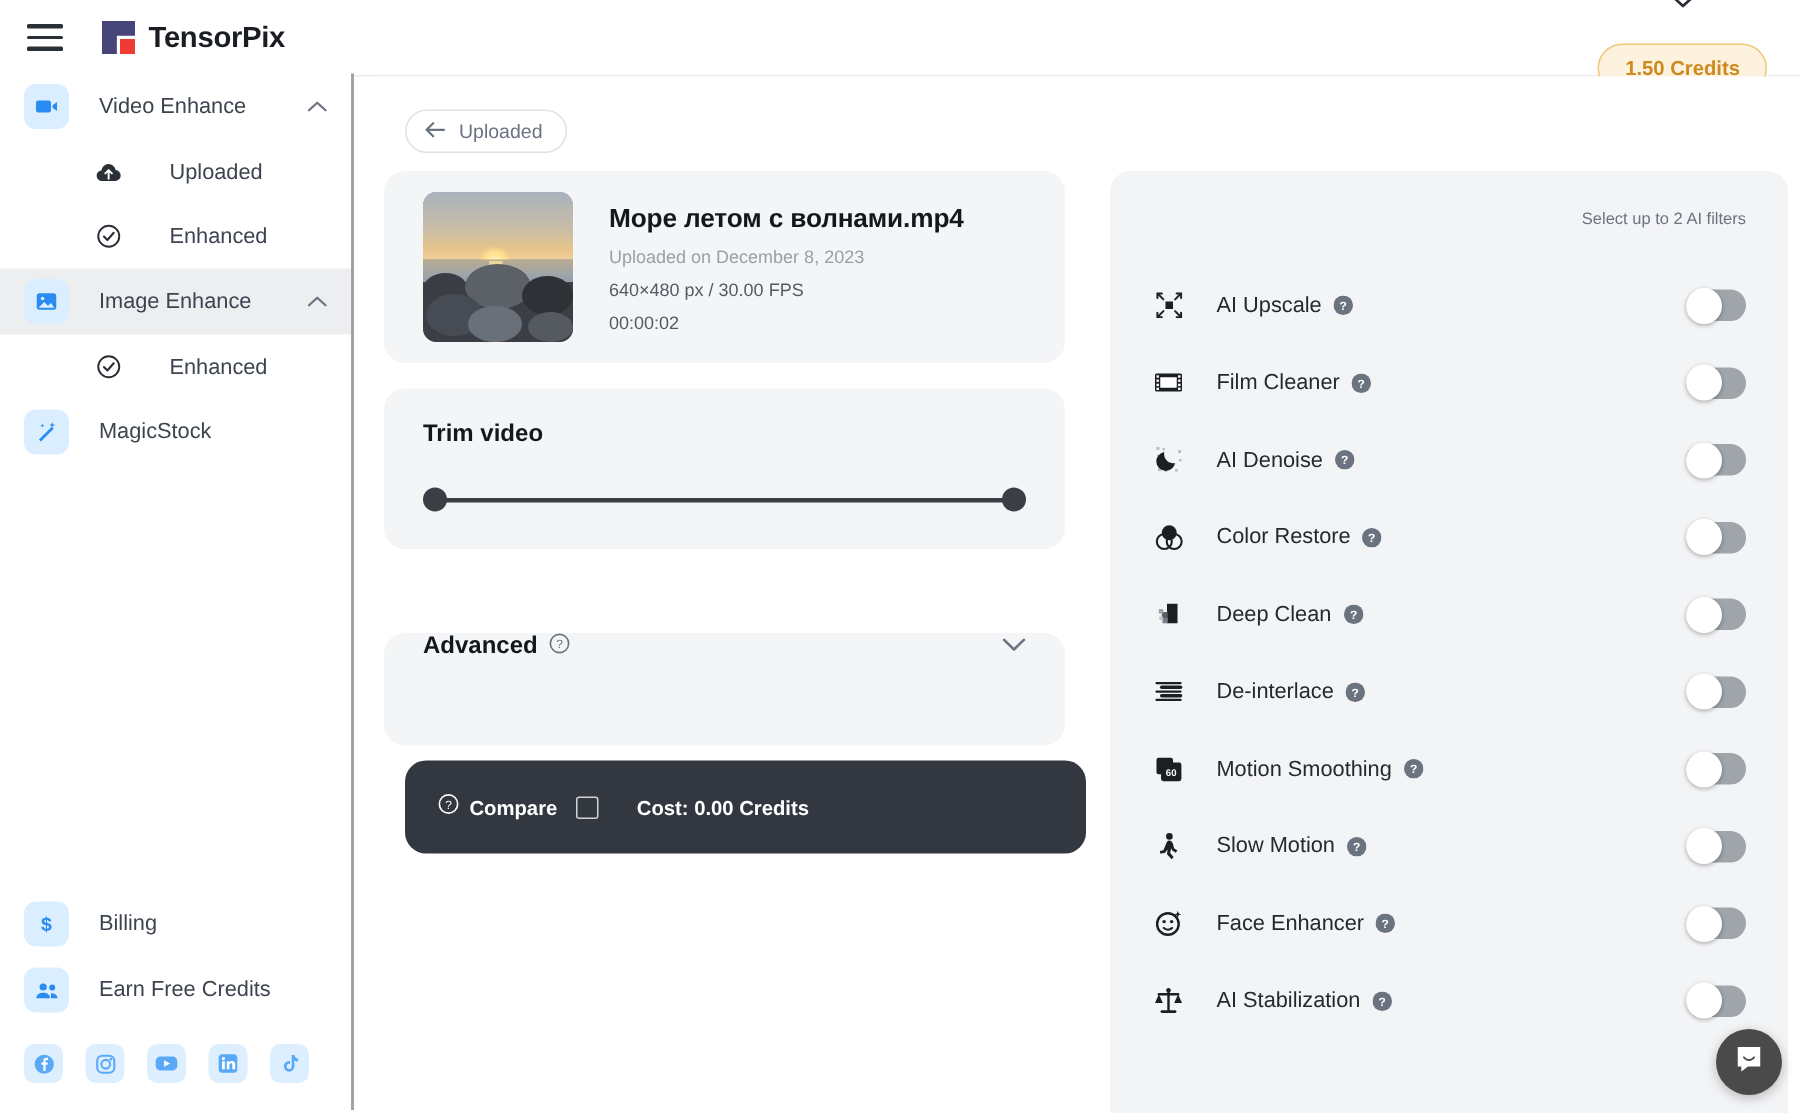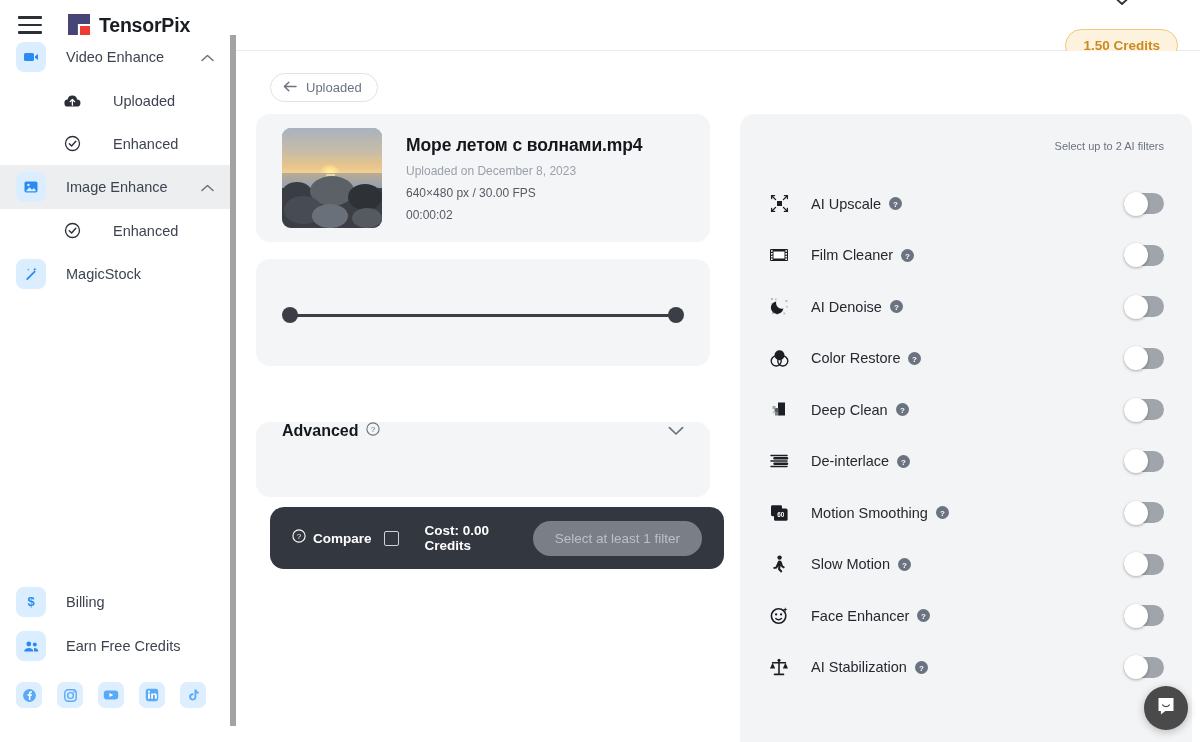--- a/index.html
+++ b/index.html
@@ -47,22 +47,22 @@
     cursor: pointer;
   }
   #credits-pill {
     background: #fdf2dd; border: 1px solid #f0c878; color: #cd8a20;
     font-size: 13.5px; font-weight: 600;
     padding: 8px 17px; border-radius: 20px; cursor: pointer; white-space: nowrap;
   }
 
   
   #sidebar {
-    position: absolute; top: 35px; left: 0; width: 236px; height: 691px;
-    background: #fff; border-right: 6px solid #a3a3a3;
+    position: absolute; top: 49px; left: 0; width: 236px; height: 691px;
+    background: #fff; border-right: 2px solid #a3a3a3;
   }
   .nav-row {
     display: flex; align-items: center; height: 44px; padding: 0 16px; cursor: pointer;
     position: relative;
   }
   .nav-row.active { background: #eceef0; }
   .icon-tile {
     width: 30px; height: 30px; border-radius: 8px; background: #daeeff;
     display: flex; align-items: center; justify-content: center; flex-shrink: 0;
   }
@@ -395,20 +395,21 @@
       </div>
       <div id="file-meta">
         <div id="file-name">Море летом с волнами.mp4</div>
         <div class="meta-line">Uploaded on December 8, 2023</div>
         <div class="meta-line dark">640×480 px / 30.00 FPS</div>
         <div class="meta-line dark">00:00:02</div>
       </div>
     </div>
 
     <div class="card" id="trim-card">
+      <div id="trim-title">Trim video</div>
       <div id="trim-slider">
         <div id="trim-track"></div>
         <div class="trim-handle" id="trim-left"></div>
         <div class="trim-handle" id="trim-right"></div>
       </div>
     </div>
 
     <div class="card" id="advanced-card">
       <div id="advanced-title">Advanced</div>
       <span id="advanced-help">
@@ -429,21 +430,20 @@
         <span>
           <svg width="14" height="14" viewBox="0 0 14 14">
               <circle cx="7" cy="7" r="6.1" fill="none" stroke="#ffffff" stroke-width="1.1"></circle>
               <text x="7" y="10.2" font-family="'Liberation Sans',sans-serif" font-size="8" fill="#ffffff" text-anchor="middle">?</text>
             </svg>
         </span>
         <span id="compare-label">Compare</span>
         <span id="compare-box"></span>
       </div>
       <div id="cost-text">Cost: 0.00 Credits</div>
-      <button id="submit-btn">Select at least 1 filter</button>
     </div>
 
     <div id="filters-panel">
       <div id="filters-heading">Select up to 2 AI filters</div>
 
       <div class="filter-row" style="margin-top:26px">
         <span class="filter-icon">
           <svg width="19" height="19" viewBox="0 0 19 19">
               <rect x="7" y="7" width="5" height="5" fill="#1b1e23"></rect>
               <path d="M4.6 1.6h-3v3M14.4 1.6h3v3M4.6 17.4h-3v-3M14.4 17.4h3v-3" fill="none" stroke="#1b1e23" stroke-width="1.3" stroke-linecap="round"></path>

